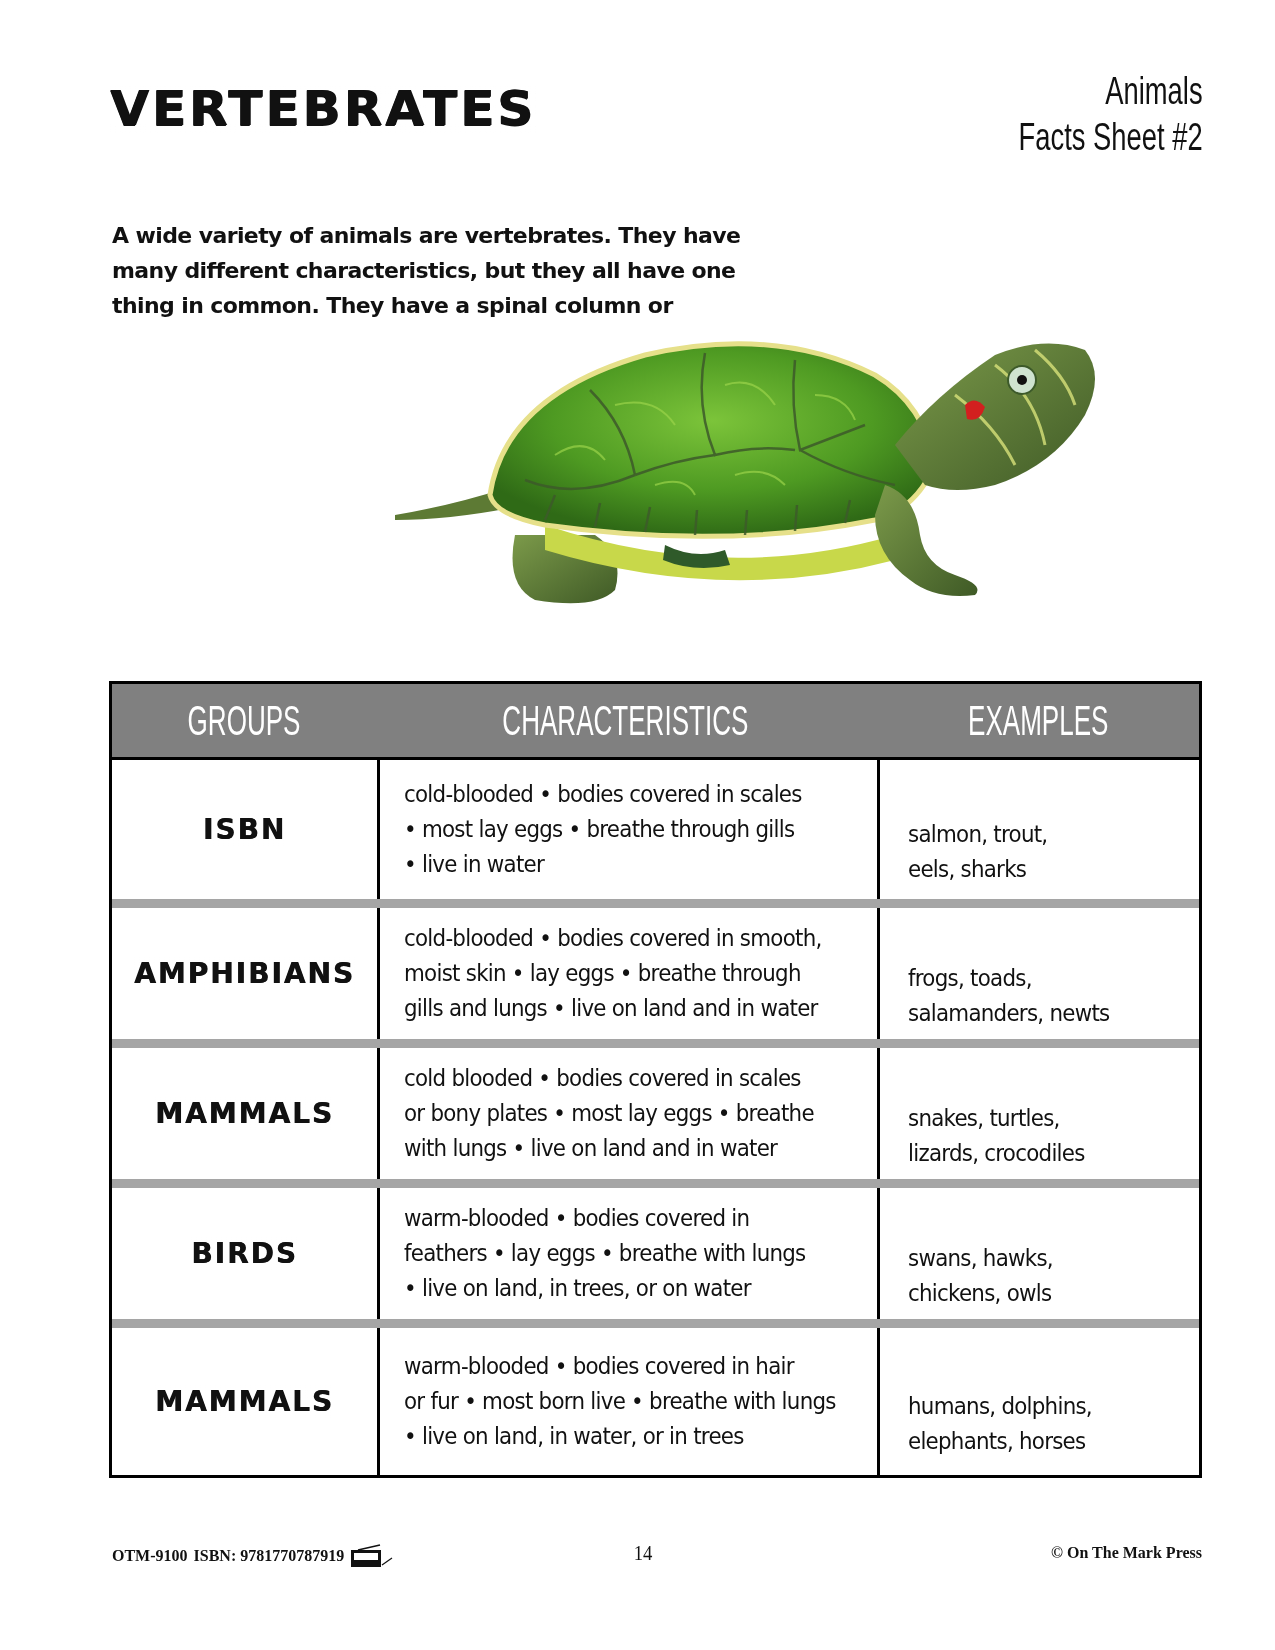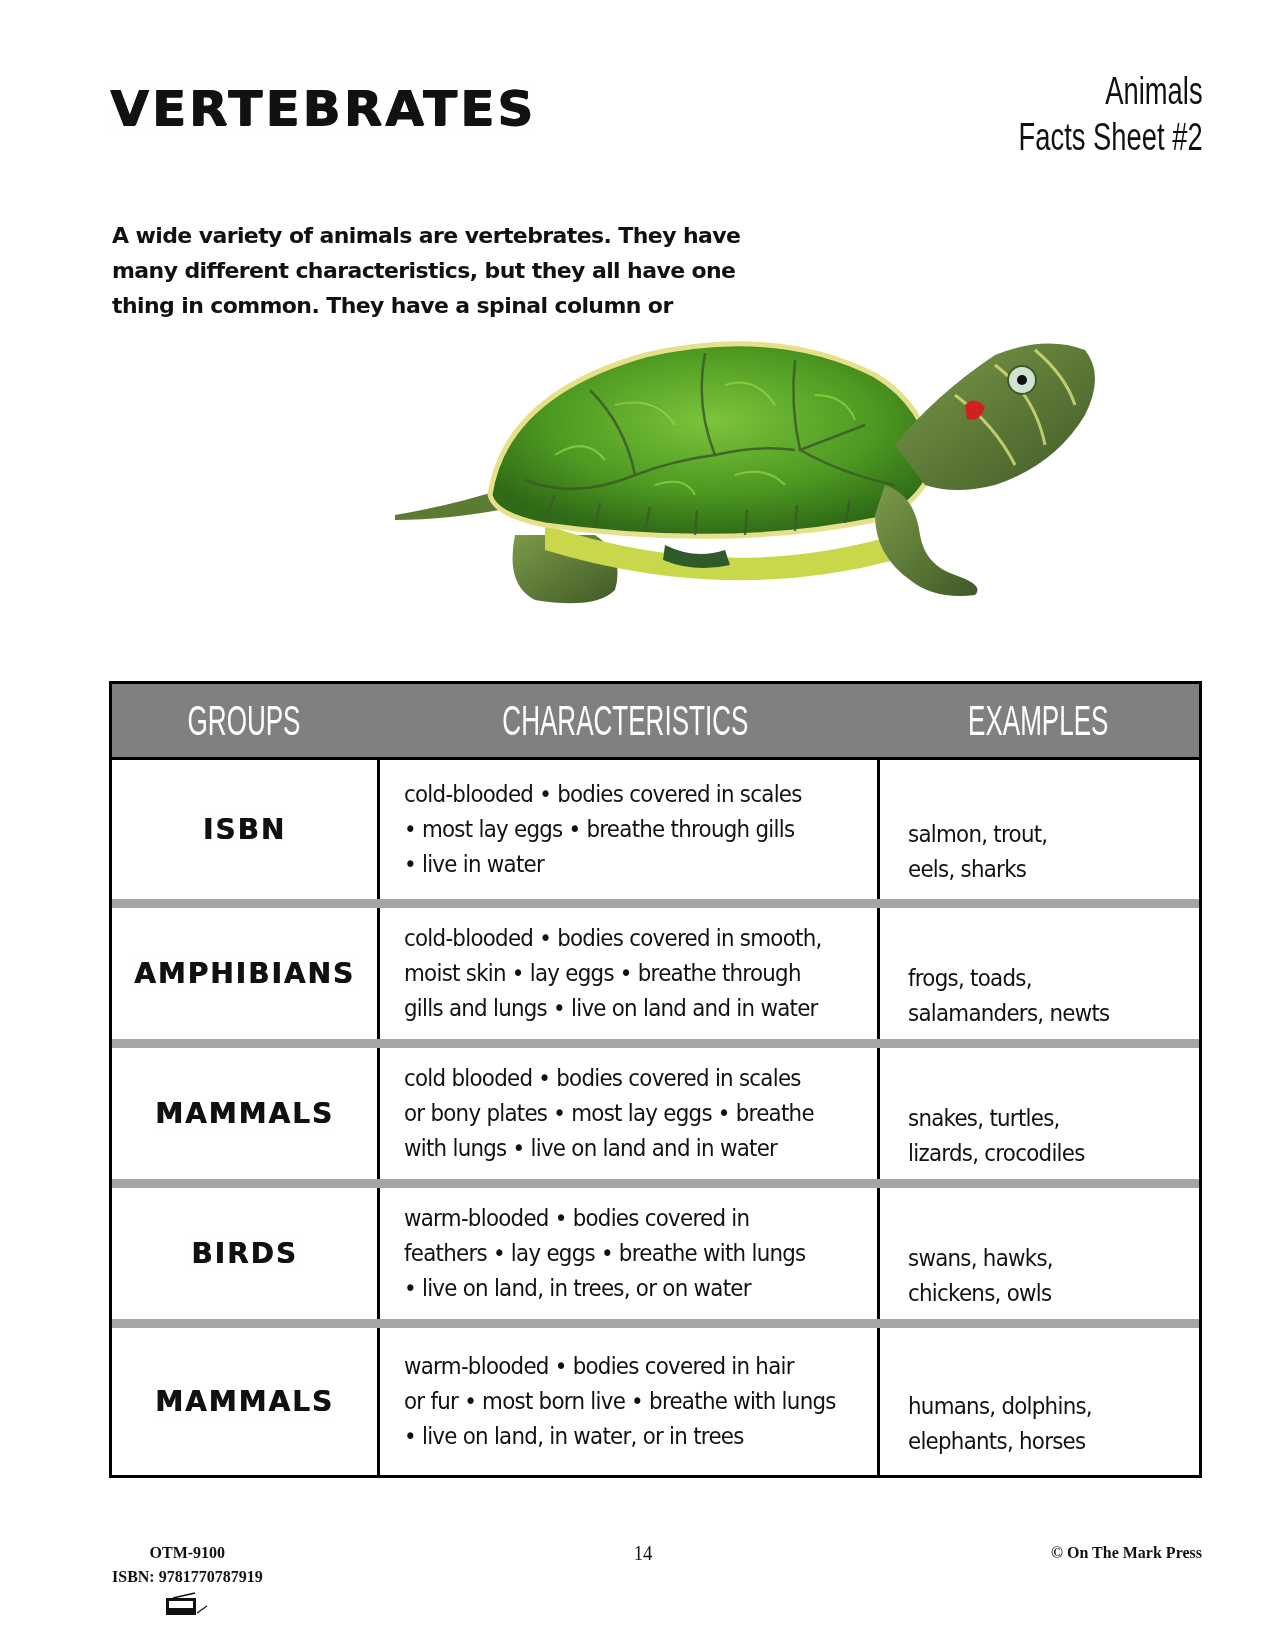--- a/index.html
+++ b/index.html
@@ -65,21 +65,21 @@
     .char-text, .ex-text {
       font-family: "DejaVu Sans", sans-serif; font-size: 23px; line-height: 35px;
       letter-spacing: -0.8px; color: #111;
     }
     .char-text div, .ex-text div { white-space: nowrap; transform: scaleX(0.93); transform-origin: left center; }
 
     .footer {
       position: absolute; top: 1540px; left: 0; right: 0; height: 30px;
       font-family: "Liberation Serif", serif; font-weight: bold; font-size: 16px; color: #111;
     }
-    .footer-left { position: absolute; left: 112px; top: 4px; display: flex; align-items: center; gap: 6px; flex-direction: column; }
+    .footer-left { position: absolute; left: 112px; top: 4px; display: flex; align-items: center; gap: 6px; }
     .footer-page { position: absolute; left: 632px; top: 0; font-size: 22px; font-weight: normal; transform: scaleX(0.85); }
     .footer-right { position: absolute; right: 73px; top: 4px; }
     .logo-icon { display: inline-block; width: 44px; height: 24px; position: relative; }
   </style>
 </head>
 <body>
 
 <div class="page-title distress">VERTEBRATES</div>
 <div class="sheet-label">
   <div>Animals</div>

